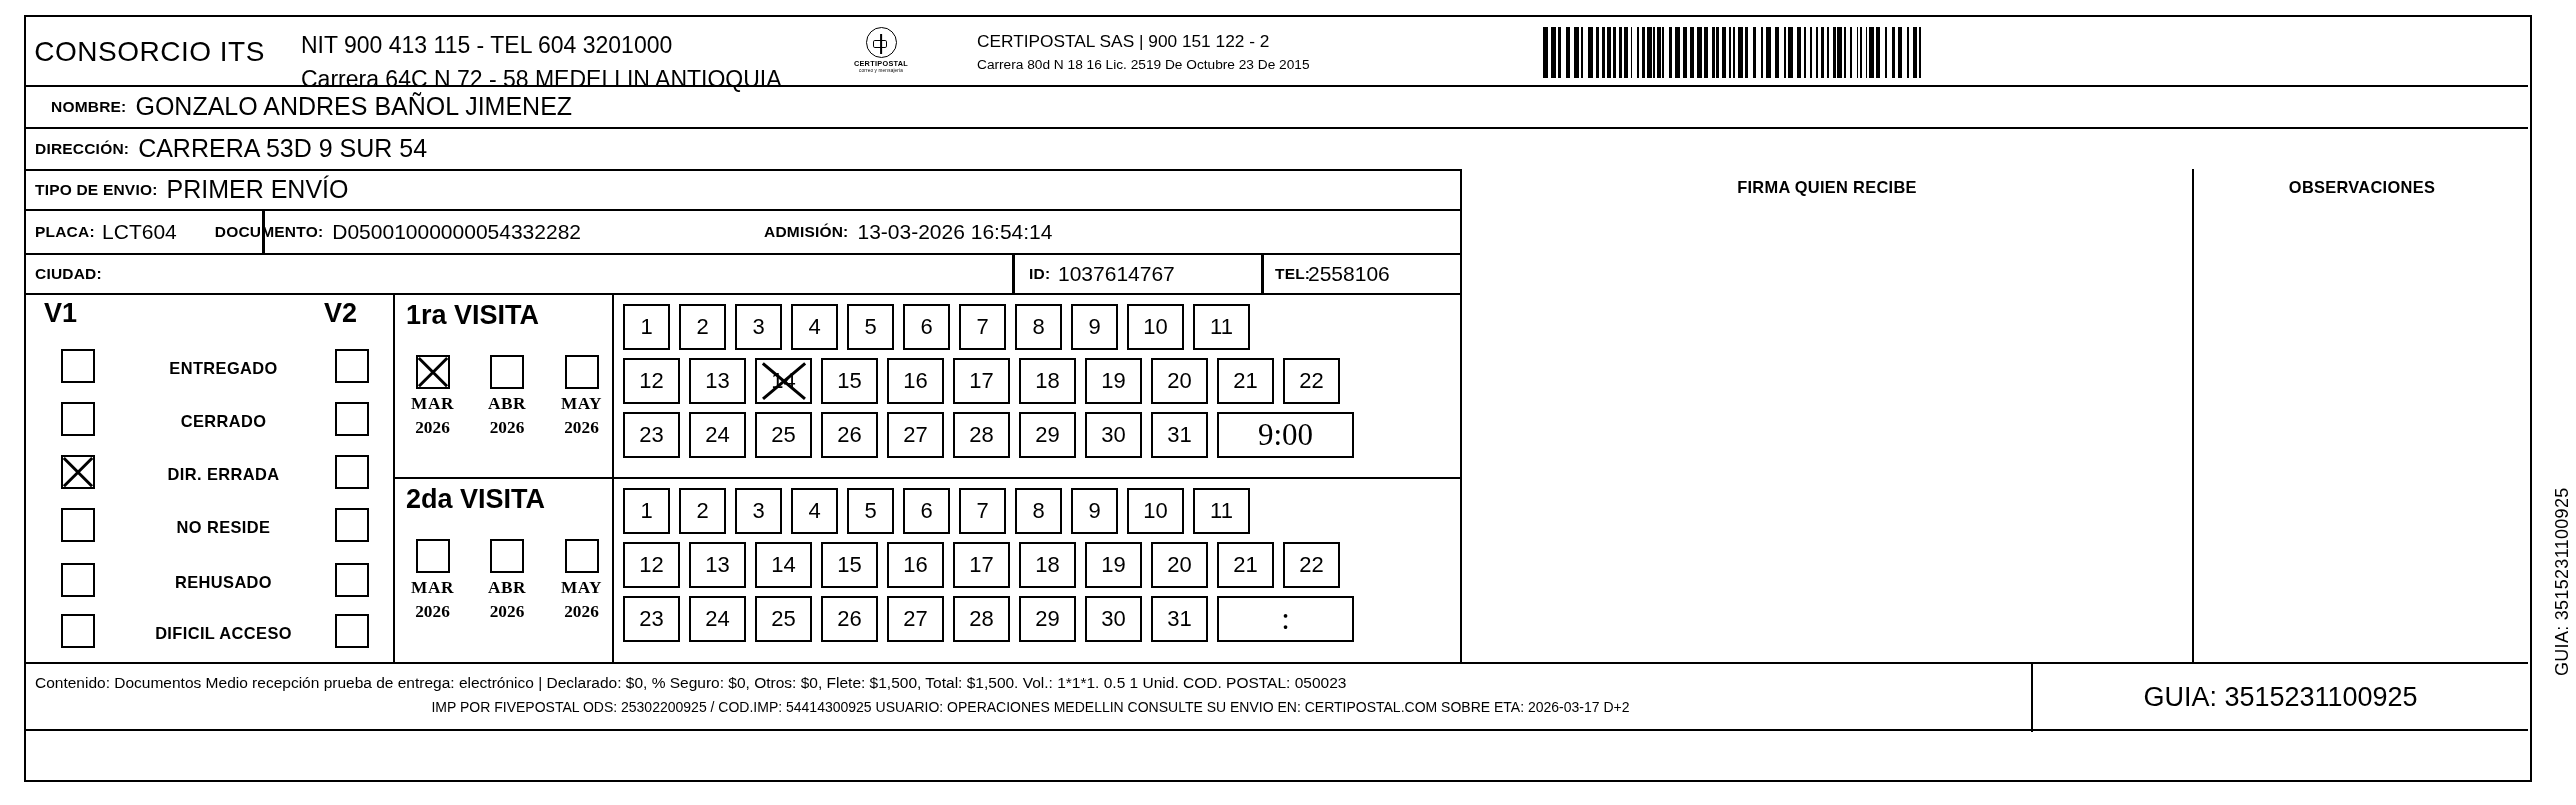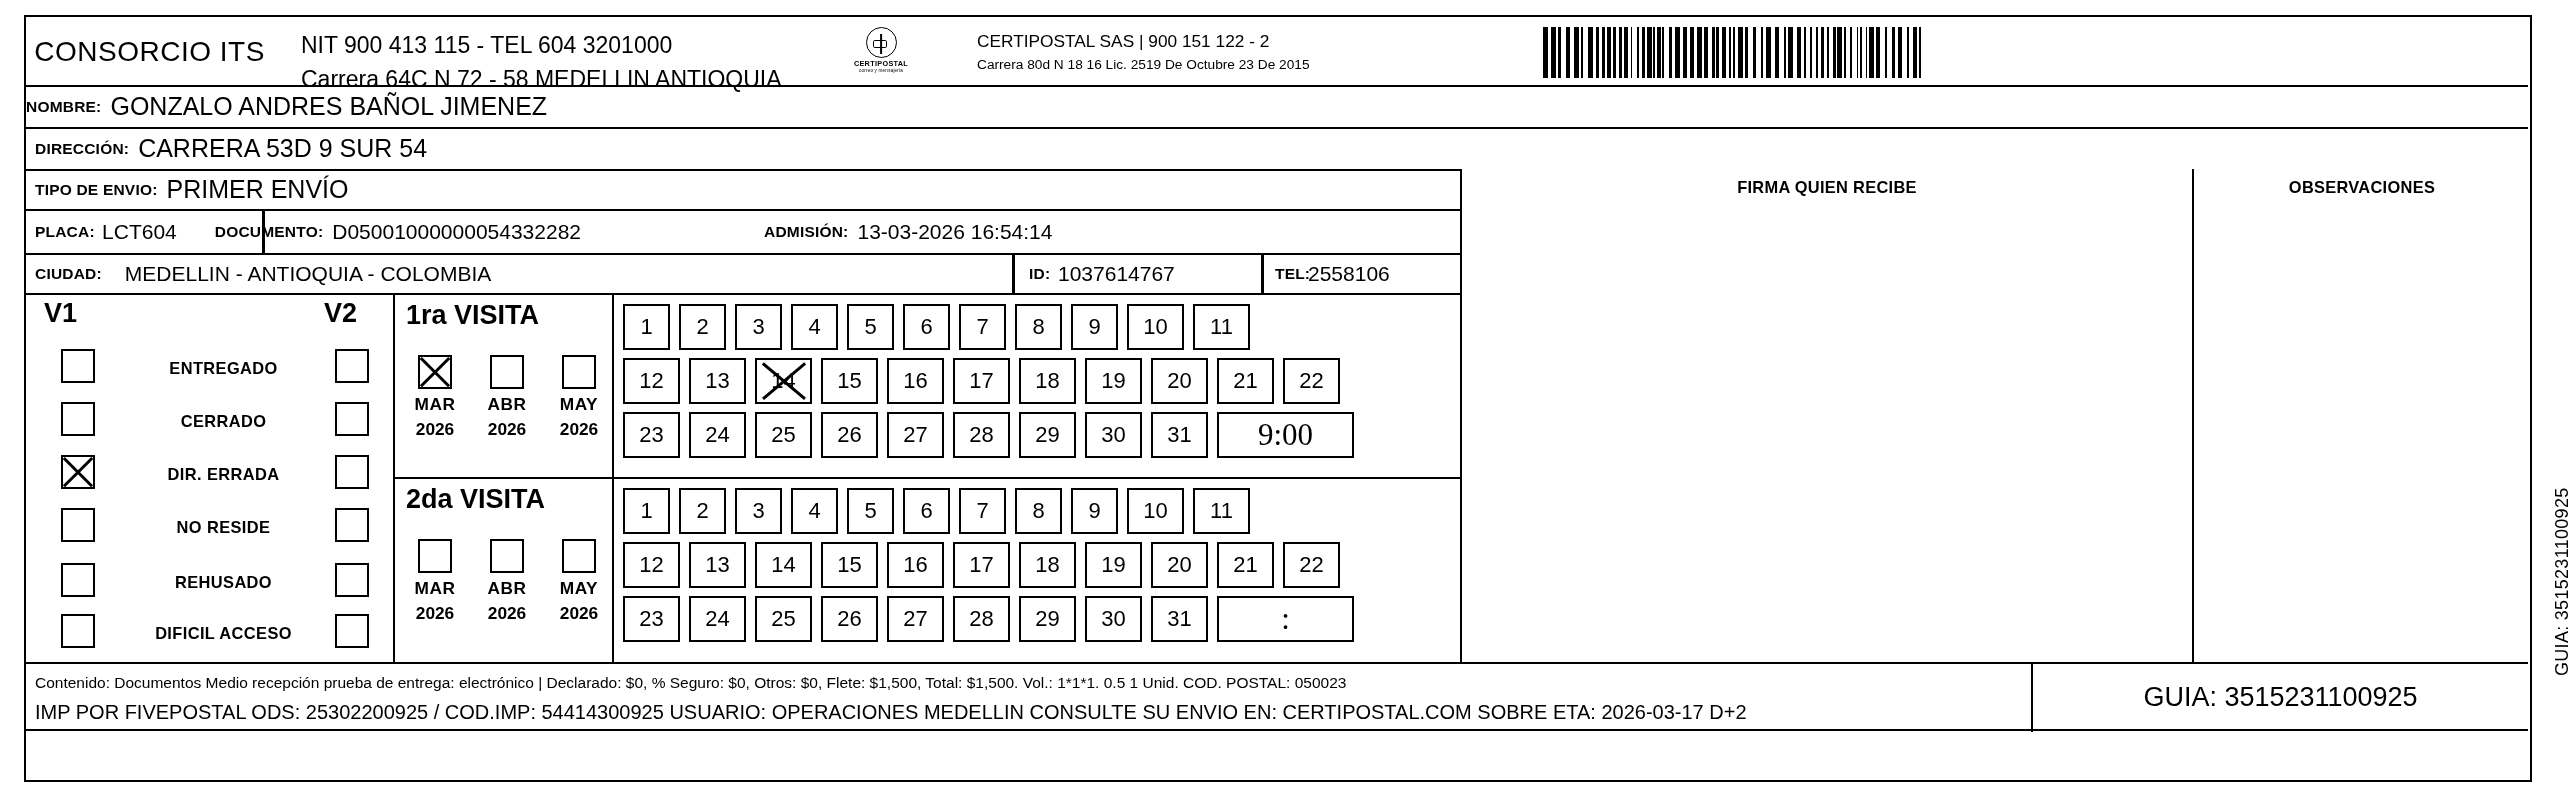--- a/index.html
+++ b/index.html
@@ -138,21 +138,21 @@
   .val {
     font-size: 25px;
     font-family: "Liberation Sans", sans-serif;
   }
   .val-sm { font-size: 21px; }
   
   #r-nombre {
     top: 68px;
     width: 2502px;
     height: 42px;
-    padding-left: 0;
+    padding-left: 25px;
     display: flex;
     align-items: center;
     gap: 9px;
   }
   
   #r-direccion {
     top: 110px;
     width: 2502px;
     height: 42px;
     padding-left: 9px;
@@ -301,21 +301,22 @@
     font-weight: bold;
     padding: 5.5px 0 0 11px;
   }
   .month-row {
     position: absolute;
     left: 9px;
     top: 60px;
     width: 206px;
     display: flex;
     gap: 15px;
-    justify-content: center;
+    justify-content: space-between;
+    font-family: Liberation Serif, serif;
   }
   .month {
     width: 57px;
     text-align: center;
   }
   .month .box {
     width: 34px; height: 34px;
     border: 2.7px solid #000;
     box-sizing: border-box;
     margin: 0 auto 5.5px;
@@ -386,21 +387,21 @@
     height: 68px;
     border-top: 2.7px solid #000;
     box-sizing: border-box;
   }
   .bottom-text {
     position: absolute;
     left: 9px; top: 7.3px;
     width: 1991px;
   }
   .bt1 { font-size: 15.5px; line-height: 1.6; }
-  .bt2 { font-size: 20px; line-height: 1.6; }
+  .bt2 { font-size: 14px; line-height: 1.6; text-align: center; }
   .guia-box {
     position: absolute;
     left: 2005px;
     top: 0;
     width: 497px;
     height: 68px;
     border-left: 2.7px solid #000;
     box-sizing: border-box;
     display: flex;
     align-items: center;
@@ -607,21 +608,20 @@
       <span class="val val-sm">LCT604</span>
       <span class="lbl" style="margin-left:38px;margin-right:9px">DOCUMENTO:</span>
       <span class="val val-sm">D05001000000054332282</span>
       <span class="lbl" style="margin-left:183px;margin-right:9px">ADMISIÓN:</span>
       <span class="val val-sm">13-03-2026 16:54:14</span>
       <span class="vline" style="left:236px; top:0; height:44px;"></span>
     </div>
 
     <div class="row" id="r-ciudad">
       <span class="lbl" style="margin-right:23px">CIUDAD:</span>
-      <span class="val val-sm">MEDELLIN - ANTIOQUIA - COLOMBIA</span>
       <span class="lbl" style="position:absolute;left:1003px;">ID:</span>
       <span class="val val-sm" style="position:absolute;left:1032px;">1037614767</span>
       <span class="lbl" style="position:absolute;left:1249px;">TEL:</span>
       <span class="val val-sm" style="position:absolute;left:1282px;">2558106</span>
       <span class="vline" style="left:986px; top:0; height:40px;"></span>
       <span class="vline" style="left:1235px; top:0; height:40px;"></span>
     </div>
 
     <div class="firma-panel">
       <div class="firma-col">

